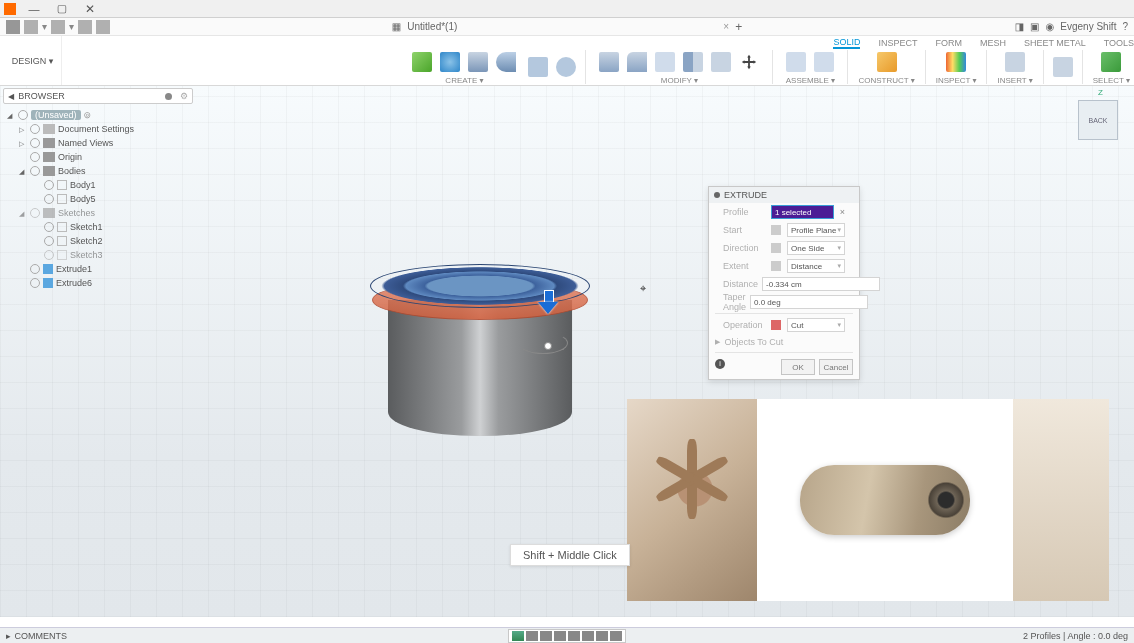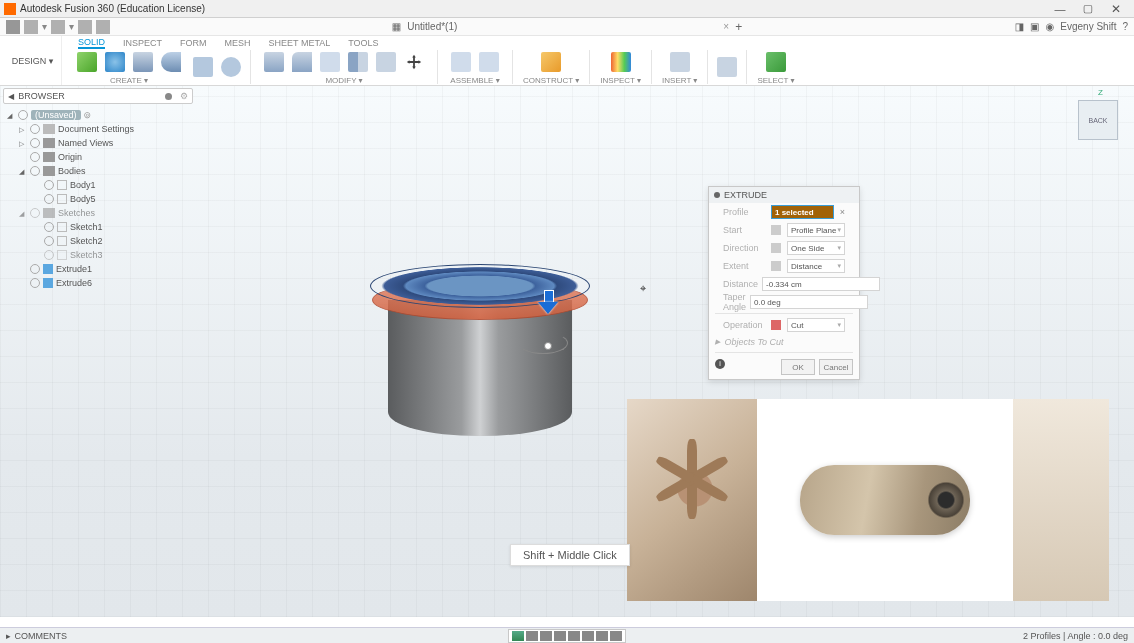--- a/index.html
+++ b/index.html
@@ -17,21 +17,21 @@
 .quickbar .left { display: flex; gap: 4px; align-items: center; }
 .quickbar .qicon { width: 14px; height: 14px; background: #666; opacity: .5; }
 .quickbar .tabwrap { position: absolute; left: 50%; transform: translateX(-50%); display: flex; align-items: center; gap: 6px; color: #666; }
 .quickbar .tab-close { color: #999; cursor: pointer; margin-left: 260px; }
 .quickbar .right { display: flex; gap: 6px; align-items: center; color: #666; }
 .quickbar .plus { font-size: 12px; }
 
 
 .ribbon { height: 50px; background: #fff; border-bottom: 1px solid #d8d8d8; display: flex; align-items: stretch; padding-left: 4px; }
 .design-btn { width: 58px; display: flex; align-items: center; justify-content: center; font-size: 9px; border-right: 1px solid #eee; color: #555; }
-.ribbon-tabs-area { flex: 1; display: flex; flex-direction: column; }
+.ribbon-tabs-area { flex: 1; display: flex; flex-direction: column; align-items: flex-end; }
 .ribbon-tabs { height: 14px; display: flex; gap: 18px; padding-left: 16px; font-size: 9px; color: #888; }
 .ribbon-tabs .tab { display: flex; align-items: center; cursor: pointer; }
 .ribbon-tabs .tab.active { color: #0696d7; border-bottom: 2px solid #0696d7; }
 .ribbon-tools { flex: 1; display: flex; align-items: center; padding-left: 8px; gap: 2px; }
 .tool-group { display: flex; flex-direction: column; align-items: center; padding: 0 4px; }
 .tool-row { display: flex; gap: 2px; align-items: center; }
 .tool-btn { width: 26px; height: 26px; display: flex; align-items: center; justify-content: center; cursor: pointer; border-radius: 2px; }
 .tool-ico { width: 20px; height: 20px; border-radius: 2px; }
 .group-label { font-size: 8px; color: #888; margin-top: 1px; }
 .vsep { width: 1px; height: 34px; background: #e4e4e4; margin: 0 4px; }
@@ -76,29 +76,29 @@
 .manip-dot { position: absolute; left: 184px; top: 92px; width: 8px; height: 8px; border-radius: 50%; background: #fff; border: 1px solid #888;}
 .cursor { position: absolute; left: 640px; top: 282px; font-size: 11px; color: #333; }
 
 
 .dialog { position: absolute; left: 708px; top: 186px; width: 152px; background: #fbfbfb; border: 1px solid #c8c8c8; font-size: 9px; color: #888; box-shadow: 0 2px 6px rgba(0,0,0,.12); }
 .dialog-head { height: 16px; background: #eef1f3; display: flex; align-items: center; padding: 0 5px; color: #555; font-weight: 500; gap: 4px; }
 .dialog-head .bullet { width: 6px; height: 6px; background: #666; border-radius: 50%; }
 .dlg-row { display: flex; align-items: center; height: 18px; padding: 0 14px; gap: 4px; }
 .dlg-label { width: 44px; color: #b0b0b0; }
 .dlg-field { flex: 1; height: 14px; border: 1px solid #d4d4d4; background: #fff; padding: 0 3px; display: flex; align-items: center; font-size: 8px; color: #555; }
-.dlg-field.sel { background: #a16207; color: #fff; border-color: #3a9dd6; font-weight: bold; }
+.dlg-field.sel { background: #4c1d95; color: #fff; border-color: #3a9dd6; }
 .dlg-field.dd::after { content: "▾"; margin-left: auto; color: #aaa; font-size: 7px; }
 .dlg-x { color: #888; cursor: pointer; font-size: 9px; margin-left: 2px;}
 .dlg-row .ico { width: 10px; height: 10px; background: #ccc; margin-right: 2px; }
 .dlg-sep { height: 1px; background: #e4e4e4; margin: 2px 6px; }
 .dlg-footer { display: flex; justify-content: flex-end; gap: 4px; padding: 4px 6px; }
 .dlg-btn { min-width: 34px; height: 16px; border: 1px solid #c4c4c4; background: #f2f2f2; font-size: 8px; display: flex; align-items: center; justify-content: center; color: #777; cursor: pointer; }
 .dlg-info { width: 10px; height: 10px; border-radius: 50%; background: #555; color: #fff; font-size: 7px; text-align: center; line-height: 10px; margin-right: auto; }
-.dlg-objects { display: flex; align-items: center; padding: 3px 6px; gap: 4px; color: #b0b0b0; font-style: italic;}
+.dlg-objects { display: flex; align-items: center; padding: 3px 6px; gap: 4px; color: #b0b0b0;}
 .dlg-caret { font-size: 7px; }
 
 
 .ref-panel { position: absolute; left: 627px; top: 399px; width: 482px; height: 202px; background: #fff; display: flex; gap: 2px; padding: 0; }
 .ref-img { flex: 0 0 130px; background: linear-gradient(140deg,#e6d8c8,#c8b298 50%,#9e866c); position: relative; overflow: hidden; }
 .ref-img .fan { position: absolute; left: 28px; top: 50px; width: 80px; height: 80px; background: radial-gradient(circle,#b89174 30%,transparent 32%); }
 .ref-img .blade { position: absolute; left: 60px; top: 40px; width: 10px; height: 40px; background: #9e7a58; transform-origin: 50% 100%; border-radius: 30% 30% 0 0; }
 .ref-img2 { flex: 1; background: #fff; display: flex; align-items: center; justify-content: center; position: relative; }
 .ref-img2 .device { width: 170px; height: 70px; border-radius: 34px; background: linear-gradient(100deg,#b7a58a,#d4c5ab 40%,#a8967c 70%,#8c7d66); position: relative; box-shadow: 0 2px 6px rgba(0,0,0,.2);}
 .ref-img2 .device::after { content: ""; position: absolute; right: -4px; top: 4px; width: 56px; height: 62px; border-radius: 50%; background: radial-gradient(circle,#2c2c2c 18%,#6e6456 22%,#4a4238 40%, transparent 44%); }
@@ -114,21 +114,20 @@
 .statusbar .center .sb-ico.g { background: #888; }
 .statusbar .right { margin-left: auto; }
 
 svg.icon { width: 18px; height: 18px; }
 </style>
 </head>
 <body>
 
 <div class="titlebar">
   <div class="logo"></div>
-  <div class="title">Autodesk Fusion 360 (Education License)</div>
   <div class="win-ctrl">—</div>
   <div class="win-ctrl">▢</div>
   <div class="win-ctrl">✕</div>
 </div>
 
 <div class="quickbar">
   <div class="left">
     <span class="qicon" style="background:#333"></span>
     <span class="qicon"></span>
     <span style="color:#888">▾</span>

